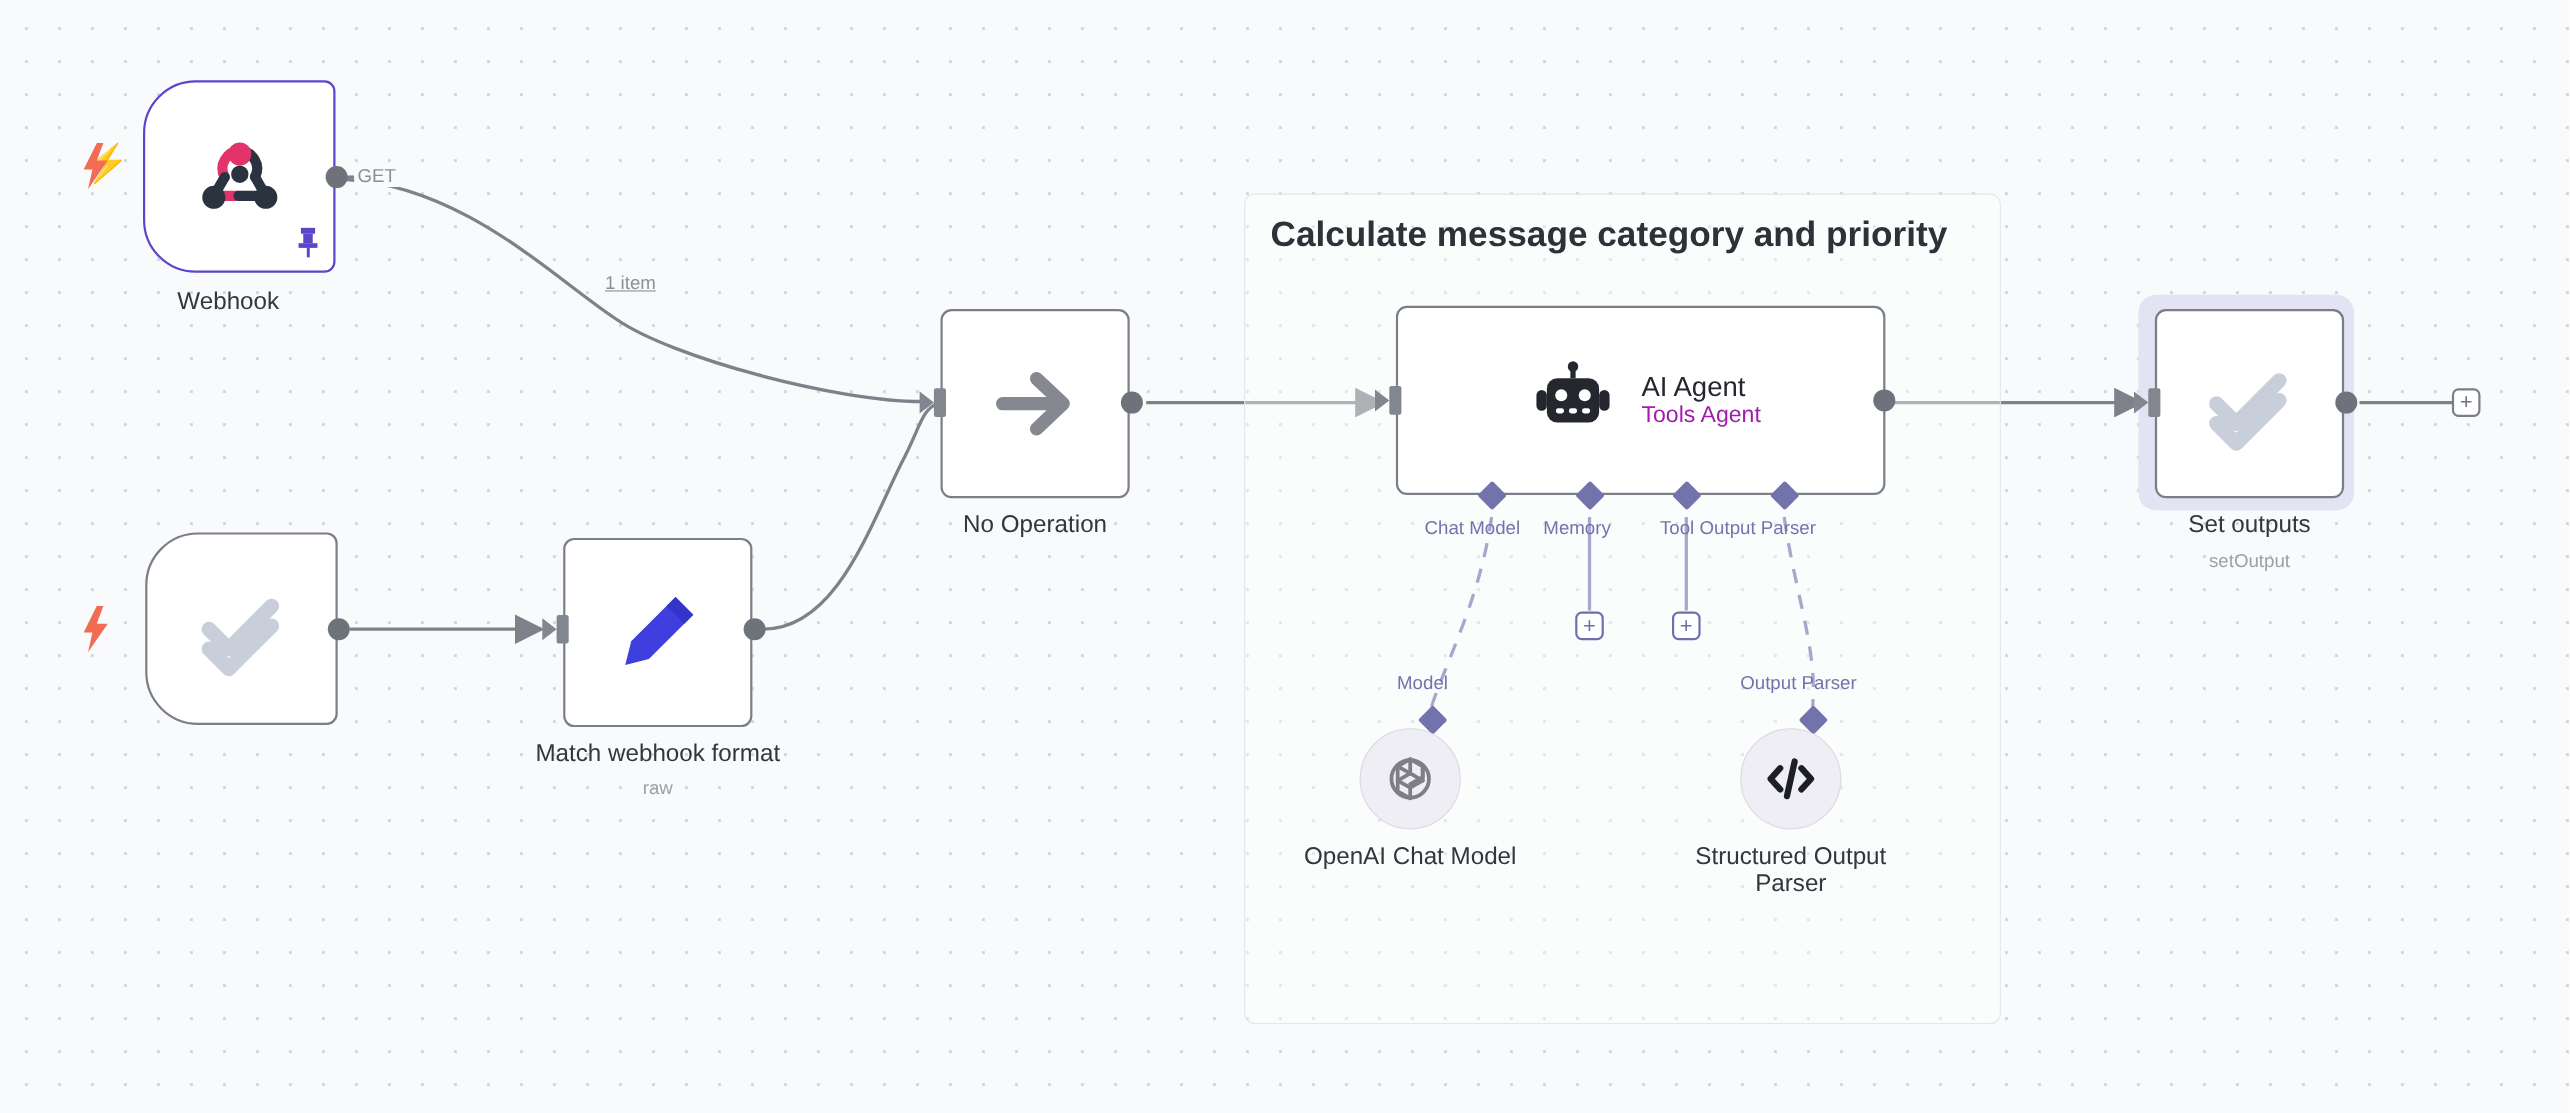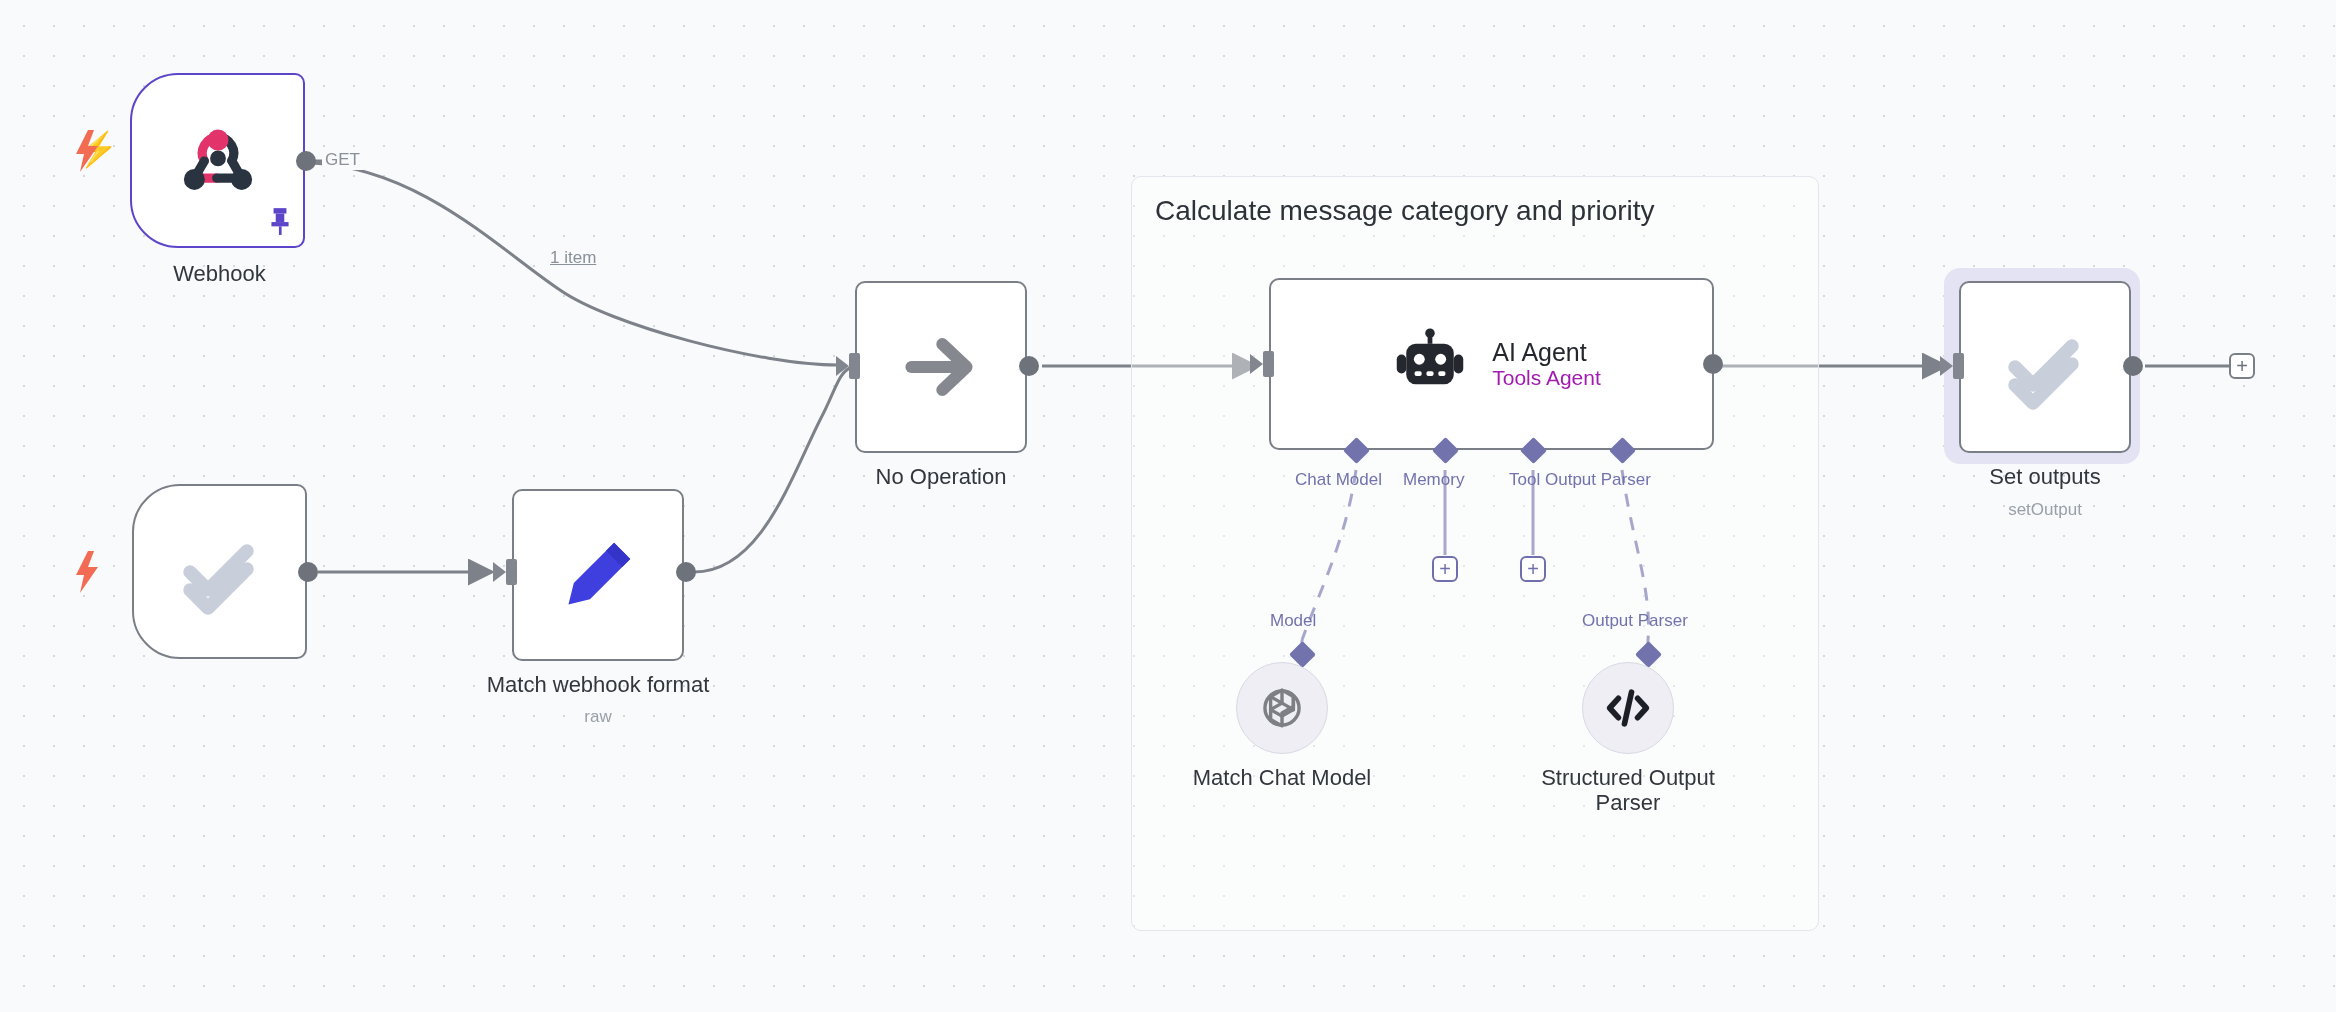--- a/index.html
+++ b/index.html
@@ -21,23 +21,23 @@
 
   
   .group-frame {
     position: absolute;
     border: 1px solid #e4e6eb;
     border-radius: 10px;
     background: rgba(255,255,255,0.38);
   }
   .group-title {
     position: absolute;
-    font-size: 28px;
+    font-size: 32px;
     color: #2d3238;
-    font-weight: 400;
+    font-weight: 700;
     white-space: nowrap;
   }
 
   
   .node {
     position: absolute;
     background: #fff;
     border: 2.5px solid #7a7f87;
     border-radius: 10px;
     display: flex; align-items: center; justify-content: center;
@@ -238,21 +238,21 @@
       <svg width="26" height="30" viewBox="0 0 24 28">
         <rect x="6" y="2" width="12" height="5" fill="#5c45c9"></rect>
         <rect x="8" y="7" width="8" height="8" fill="#5c45c9"></rect>
         <rect x="4" y="15" width="16" height="4" fill="#5c45c9"></rect>
         <rect x="11" y="19" width="2.5" height="8" fill="#5c45c9"></rect>
       </svg>
     </span>
   </div>
   <div class="port-out" style="left:296px; top:151px;"></div>
   <div class="edge-label" style="left:322px; top:150px;">GET</div>
-  <div class="node-label" style="left:112px; top:262px; width:215px;text-align:center;">Webhook</div>
+  <div class="node-label" style="left:100px; top:262px; width:215px;text-align:center;">Webhook</div>
   <div class="edge-label" style="left:547px; top:248px;text-decoration:underline;">1 item</div>
 
   <div style="position:absolute; left:74px; top:551px;">
     <svg width="26" height="42" viewBox="0 0 26 42">
       <polygon points="14,0 2,24 10,24 6,42 24,16 14,16 20,0" fill="#f26c54"></polygon>
     </svg>
   </div>
 
   <div class="node trigger" style="left:132px; top:484px; width:175px; height:175px;">
     <svg width="96" height="96" viewBox="0 0 64 64">
@@ -334,21 +334,21 @@
       <g fill="none" stroke="#7d7f85" stroke-width="4.2" stroke-linejoin="round" stroke-linecap="round">
         <path d="M32 10 L46 18 L46 34 L32 42 L18 34 L18 18 Z"></path>
         <path d="M32 10 L32 26 L46 34"></path>
         <path d="M18 18 L32 26 L18 34"></path>
         <path d="M32 42 L32 54 L18 46 L18 34"></path>
         <path d="M46 18 L46 30 L32 38"></path>
       </g>
       <circle cx="32" cy="32" r="21" fill="none" stroke="#7d7f85" stroke-width="4.2"></circle>
     </svg>
   </div>
-  <div class="subnode-label" style="left:1152px; top:765px; width:260px;">Match Chat Model</div>
+  <div class="subnode-label" style="left:1152px; top:765px; width:260px;">OpenAI Chat Model</div>
 
   <div class="diamond-cap" style="left:1639px; top:645px;"></div>
   <div class="subnode" style="left:1582px; top:662px; width:92px; height:92px;">
     <svg width="56" height="56" viewBox="0 0 64 64">
       <g fill="none" stroke="#1c2026" stroke-width="6.5" stroke-linecap="round" stroke-linejoin="round">
         <path d="M21 21 L11 32 L21 43"></path>
         <path d="M43 21 L53 32 L43 43"></path>
         <path d="M36 14 L28 50"></path>
       </g>
     </svg>

